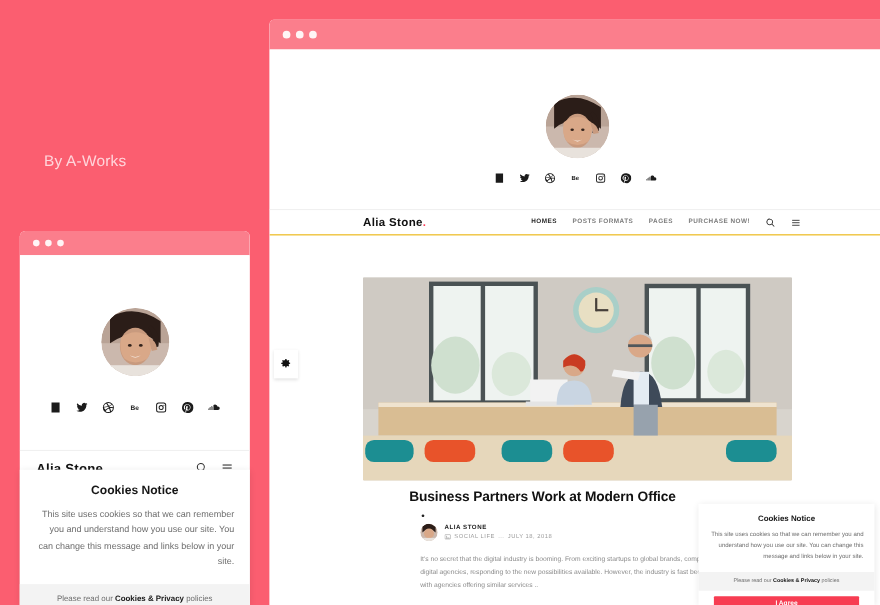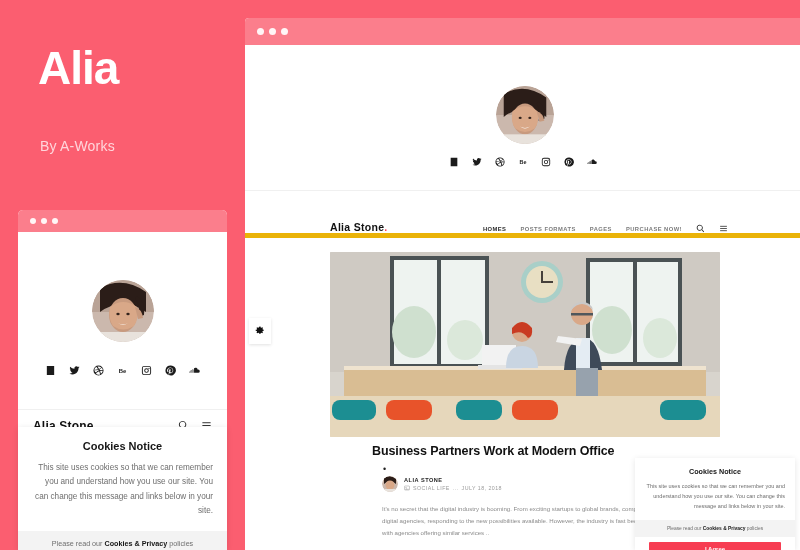--- a/index.html
+++ b/index.html
@@ -49,23 +49,23 @@
     position:absolute; left:251px; top:41px; width:58px; height:58px;
     border-radius:50%; overflow:hidden;
   }
   .d-social {
     position:absolute; left:0; right:0; top:112px;
     display:flex; justify-content:center; gap:13px;
   }
   .d-social .si { width:10px; height:10px; color:#1b1b1b; }
 
   .d-nav {
-    position:absolute; left:0; right:0; top:145px; height:48px;
-    border-top:1px solid #f0f0f0; border-bottom:5px solid #eab308;
-    display:flex; align-items:flex-end;
+    position:absolute; left:0; right:0; top:145px; height:24px;
+    border-top:1px solid #f0f0f0; border-bottom:1px solid #eab308;
+    display:flex; align-items:center;
   }
   .d-logo { margin-left:85px; font-size:10.5px; font-weight:bold; color:#111; letter-spacing:.3px; }
   .d-logo .dot-red { color:#fb3e57; }
   .d-menu { margin-left:auto; margin-right:72px; display:flex; align-items:center; gap:14px; }
   .d-menu a { font-size:5.8px; color:#7c7c7c; letter-spacing:.45px; text-decoration:none; font-weight:600; }
   .d-menu a.active { color:#2b2b2b; }
   .d-icn { width:9px; height:9px; color:#222; }
 
   .d-hero {
     position:absolute; left:85px; top:207px; width:390px; height:185px;
@@ -133,21 +133,20 @@
   #cookie-desktop .ck-body { font-size:5.5px; line-height:1.78; padding:0 10px 9px; }
   #cookie-desktop .ck-foot { font-size:4.9px; padding:6px 0 6px; }
   #cookie-desktop .ck-btn { font-size:6px; padding:4px 0; margin:5px 14px 0; border-radius:1px; }
 
   svg { display:block; width:100%; height:100%; fill:currentColor; }
 </style>
 </head>
 <body>
 
 <div id="promo">
-  <div id="promo-title">Alia</div>
   <div id="promo-by">By A-Works</div>
 </div>
 
 <div id="desktop" class="mock">
   <div class="mock-bar">
     <span class="dot"></span>
     <span class="dot"></span>
     <span class="dot"></span>
   </div>
   <div class="mock-body">

